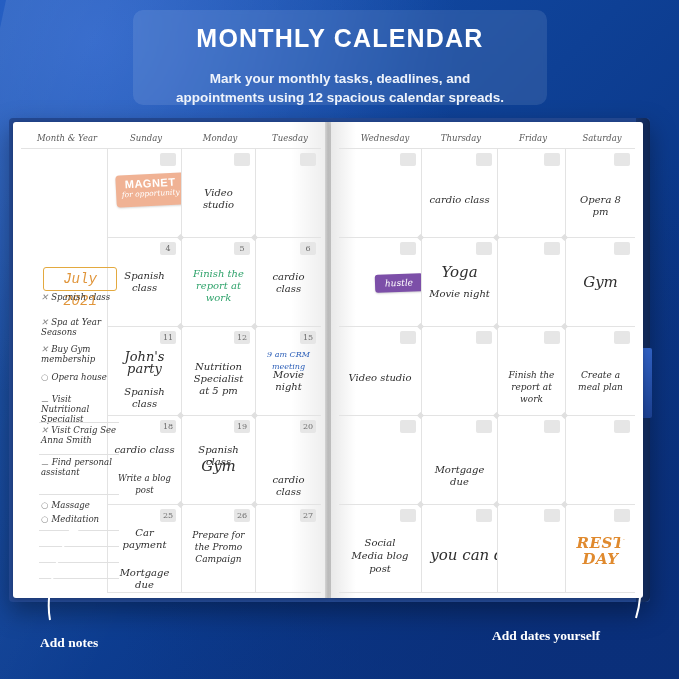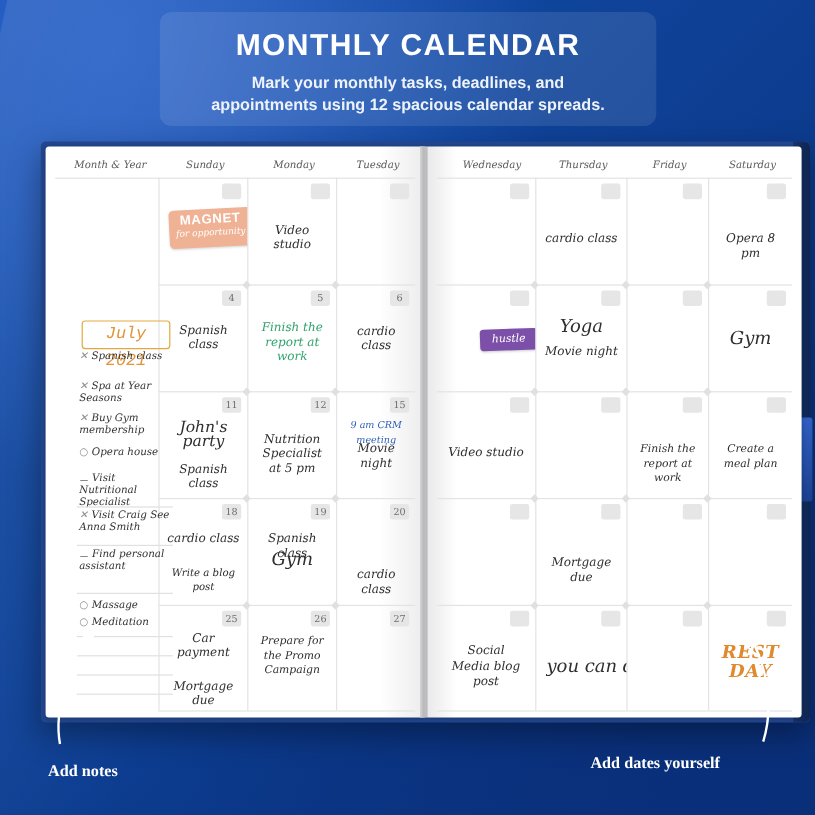--- a/index.html
+++ b/index.html
@@ -28,26 +28,26 @@
     background:rgba(255,255,255,.10);
     border-radius:10px;
     backdrop-filter:blur(2px);
     text-align:center;color:#fff;
   }
   .banner h1{
     margin:0;padding-top:14px;
     font-size:25px;letter-spacing:1.2px;font-weight:bold;
   }
   .banner p{
-    margin:6px auto 0;width:370px;
+    margin:16px auto 0;width:370px;
     font-size:13.5px;line-height:19px;font-weight:bold;color:#eef3fb;
   }
   
   .book{
-    position:absolute;left:34px;top:118px;width:641px;height:484px;
+    position:absolute;left:9px;top:118px;width:641px;height:484px;
     background:#23478f;
     border-radius:4px;
     box-shadow:0 10px 26px rgba(0,0,0,.35);
   }
   .cover-edge{
     position:absolute;right:0;top:0;width:14px;height:100%;
     background:linear-gradient(90deg,#18356f,#0f2550);
     border-radius:0 5px 5px 0;
   }
   .page{

